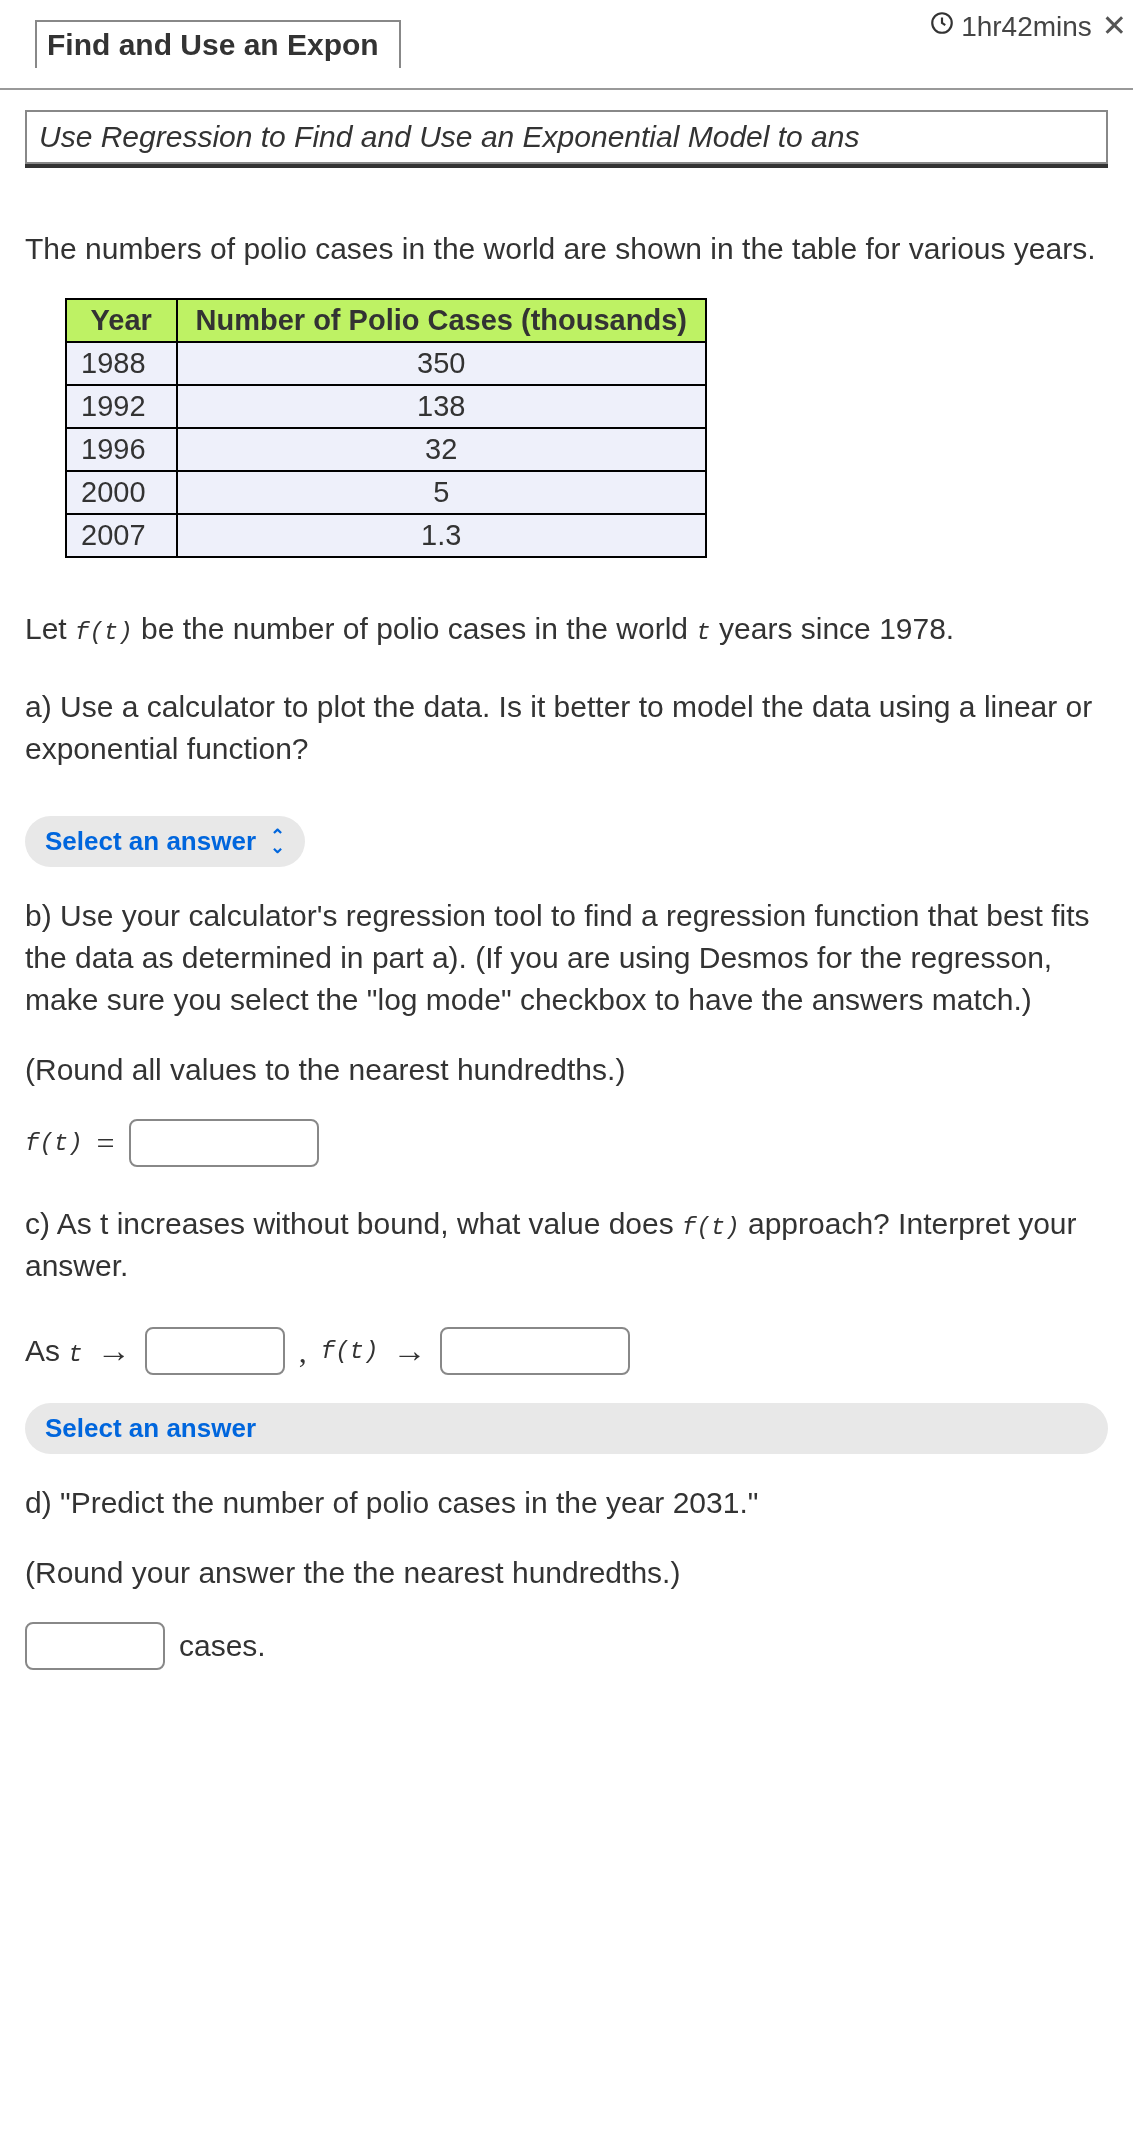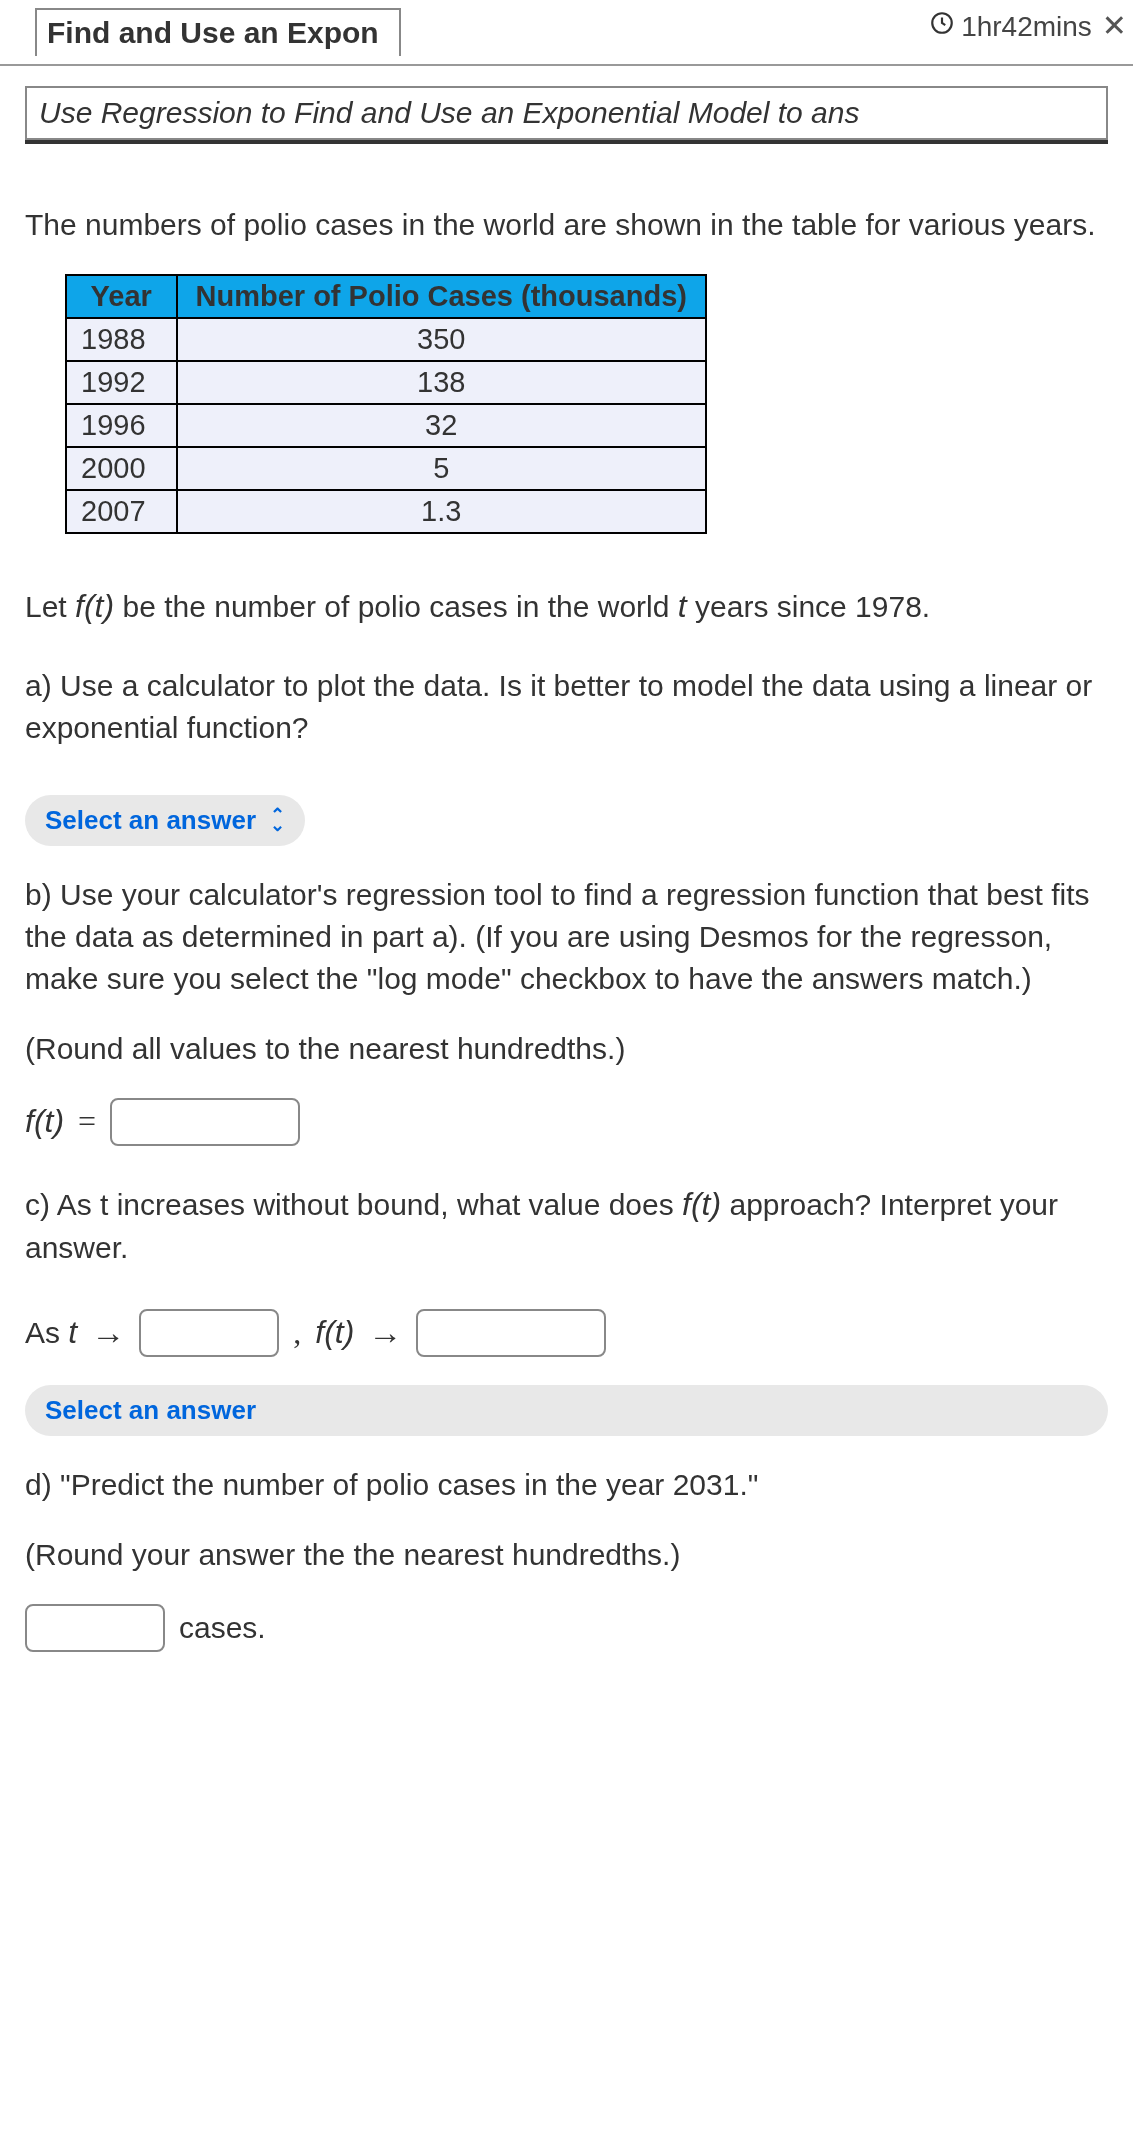--- a/index.html
+++ b/index.html
@@ -9,21 +9,21 @@
       font-family: Verdana, Geneva, sans-serif;
       font-size: 28px;
       color: #333;
       background: #fff;
       width: 1133px;
     }
     .header-row {
       display: flex;
       align-items: center;
       border-bottom: 2px solid #999;
-      padding: 8px 0;
+      padding: 20px 0;
       position: relative;
     }
     .tab-outer {
       margin-left: 35px;
       border: 2px solid #888;
       border-bottom: none;
       padding: 6px 20px 6px 10px;
       font-weight: bold;
       font-size: 30px;
       background: #fff;
@@ -69,33 +69,33 @@
       border-collapse: collapse;
       margin: 0 0 50px 40px;
     }
     table.data-table th, table.data-table td {
       border: 2px solid #000;
       padding: 4px 18px;
       font-size: 29px;
       text-align: center;
     }
     table.data-table th {
-      background: #0ea5e9;
+      background: #bef264;
       font-weight: bold;
     }
     table.data-table td {
       background: #eef0fa;
     }
     table.data-table td.year-cell {
       text-align: left;
       padding-left: 14px;
       padding-right: 30px;
       margin-left: 16px;
     }
-    .math-ital { font-family: Liberation Sans, sans-serif; font-style: italic; font-size: 32px; }
+    .math-ital { font-family: Liberation Mono, monospace; font-style: italic; font-size: 24px; }
     .math-reg { font-family: 'Times New Roman', serif; font-size: 32px; }
     .select-pill {
       display: inline-flex;
       align-items: center;
       gap: 14px;
       background: #e8e8e8;
       color: #0066dd;
       font-weight: bold;
       font-size: 26px;
       padding: 10px 20px;

